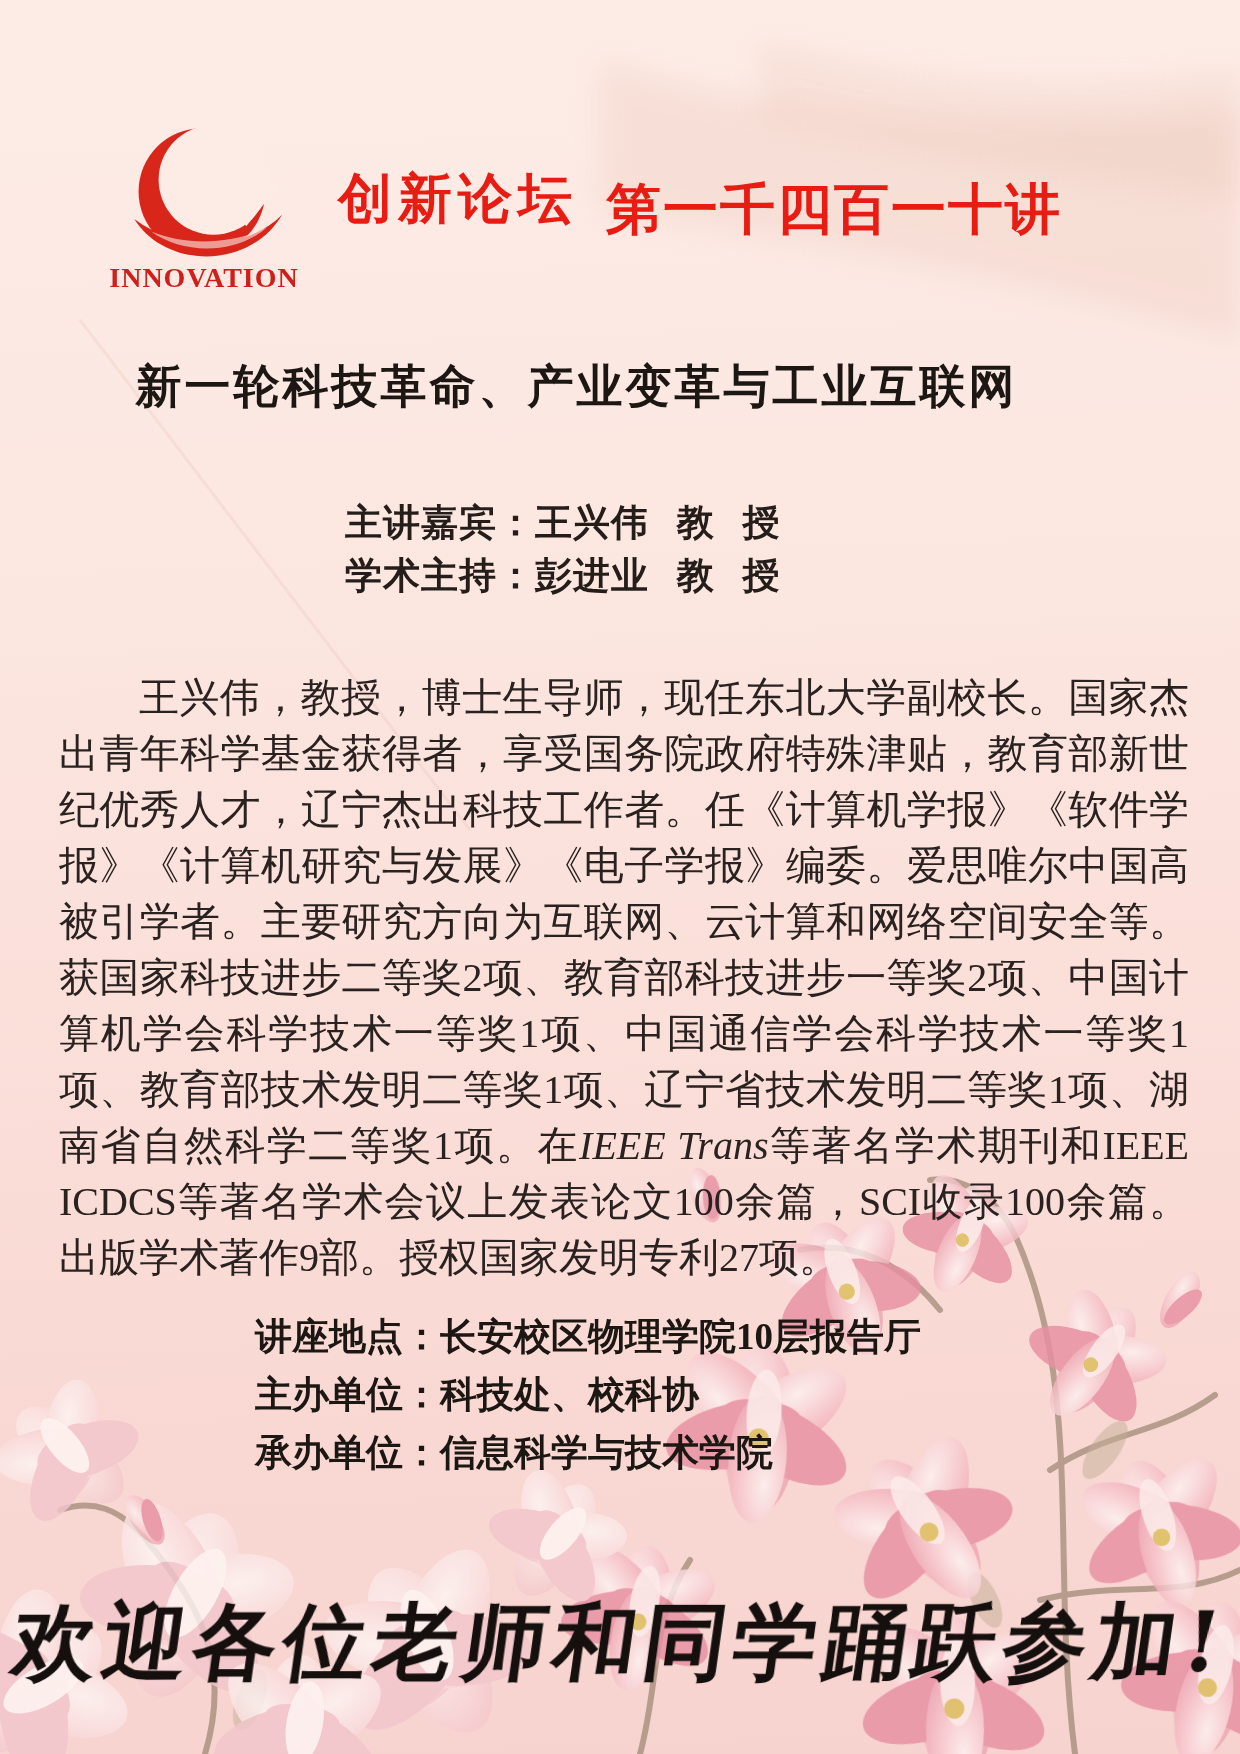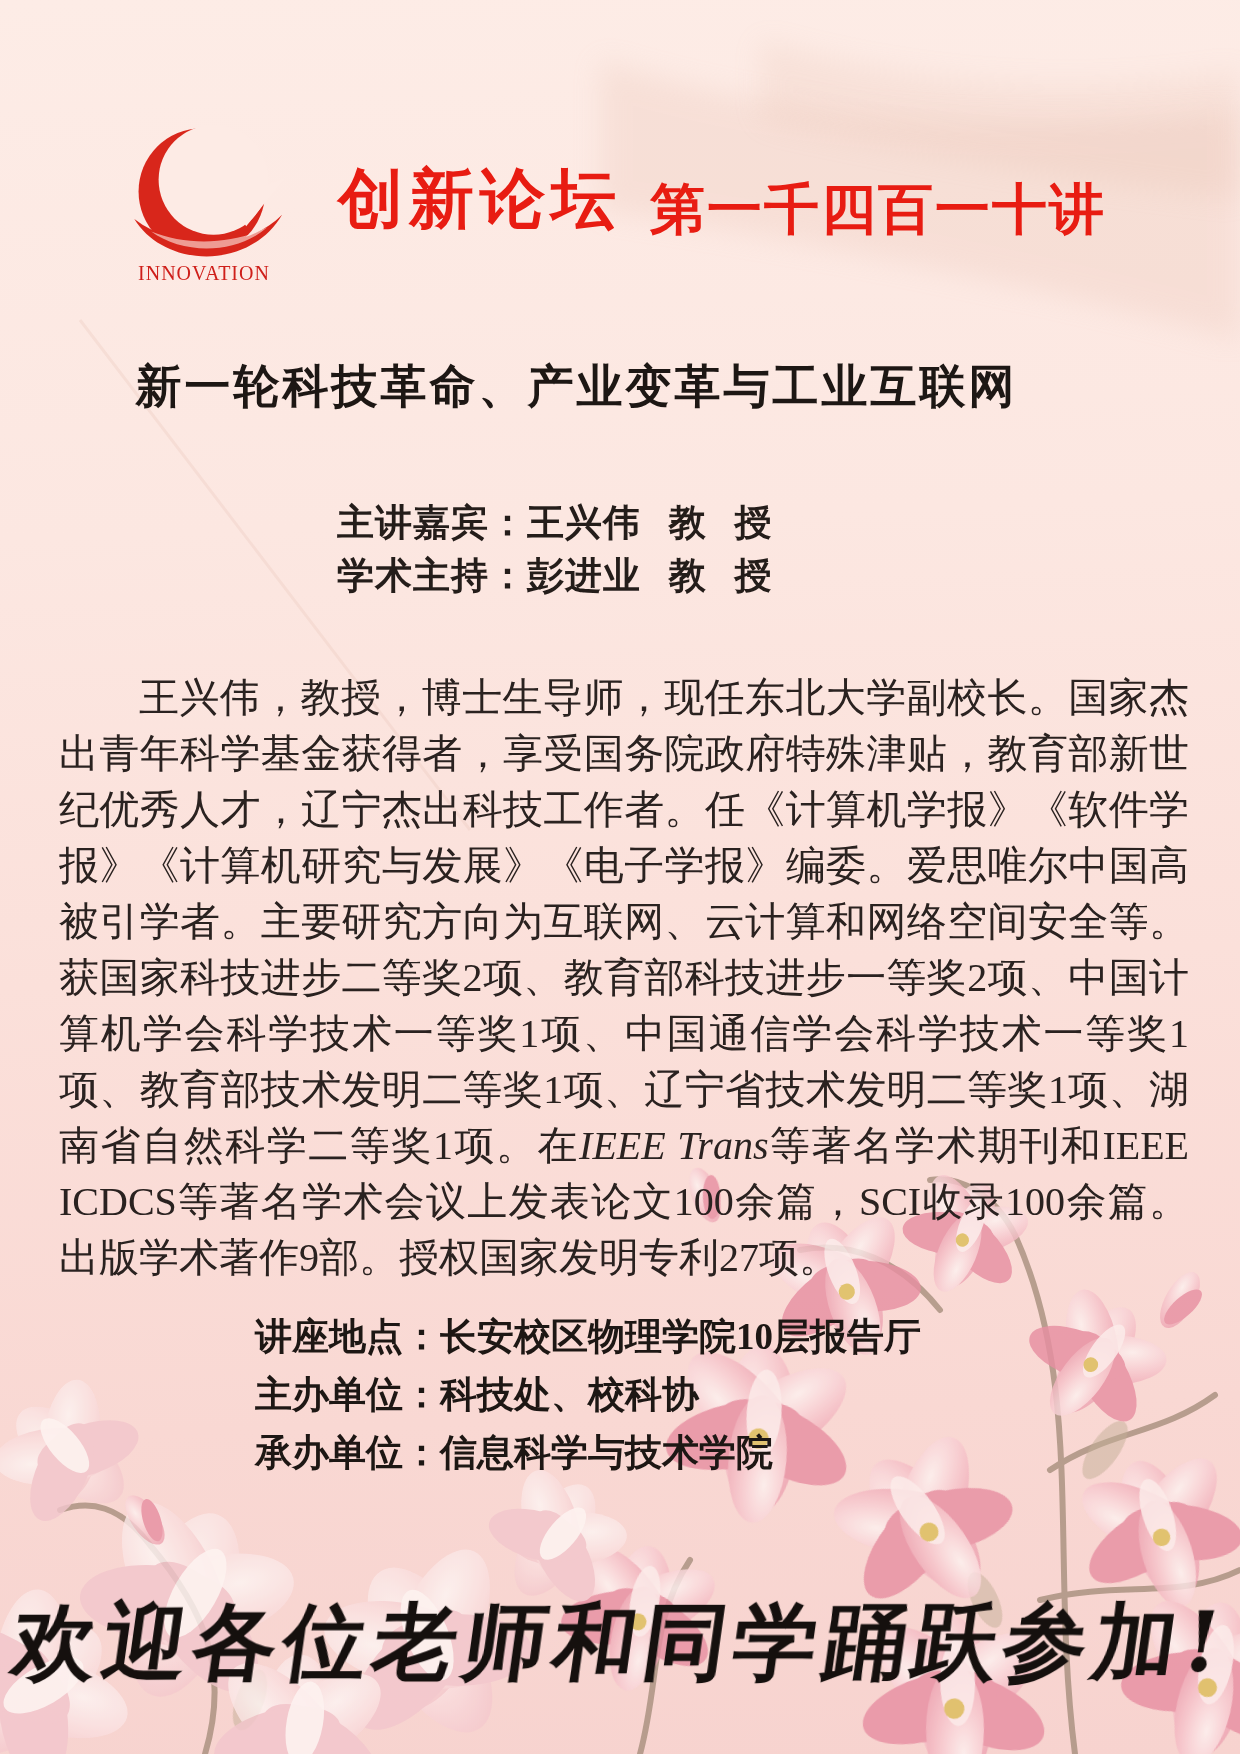--- a/index.html
+++ b/index.html
@@ -12,43 +12,43 @@
     color:#241d1a;
   }
   .decor{position:absolute;left:0;top:0;z-index:1;pointer-events:none;}
   .layer{position:absolute;z-index:2;}
 
   
   .logo{left:105px;top:126px;width:198px;text-align:center;}
   .logo-mark{display:block;margin:0 auto;}
   .logo-text{
     font-family:"Liberation Serif", serif;
-    font-size:20px;color:#cf1f1a;letter-spacing:1px;margin-top:4px;
-    font-weight:400;
+    font-size:28px;color:#cf1f1a;letter-spacing:1px;margin-top:4px;
+    font-weight:700;
   }
 
   
   .header-row{left:338px;top:152px;display:flex;align-items:flex-end;white-space:nowrap;}
   .forum-title{
     font-family:"DejaVu Sans", sans-serif;font-weight:900;
-    font-size:65px;line-height:94px;color:#e81c12;letter-spacing:6px;
+    font-size:54px;line-height:94px;color:#e81c12;letter-spacing:6px;
   }
   .session{
     font-family:"DejaVu Sans", sans-serif;font-weight:900;
     font-size:55px;line-height:70px;color:#e81c12;letter-spacing:2px;
     margin-left:28px;margin-bottom:2px;
   }
 
   .lecture-title{
     left:0;top:352px;width:1145px;margin:4px;text-align:center;
     font-family:"DejaVu Sans", sans-serif;
     font-size:46px;font-weight:700;letter-spacing:3px;color:#1d1714;
   }
 
-  .guest-block{left:337px;top:496px;}
+  .guest-block{left:345px;top:496px;}
   .guest-line{
     font-family:"DejaVu Sans", sans-serif;
     font-size:37px;font-weight:700;line-height:53px;color:#241d1a;
     white-space:pre;letter-spacing:1px;
   }
 
   .bio{
     left:55px;top:666px;width:1130px;margin:4px;
     font-size:40px;line-height:56px;text-align:justify;
     text-indent:80px;color:#2a2220;

